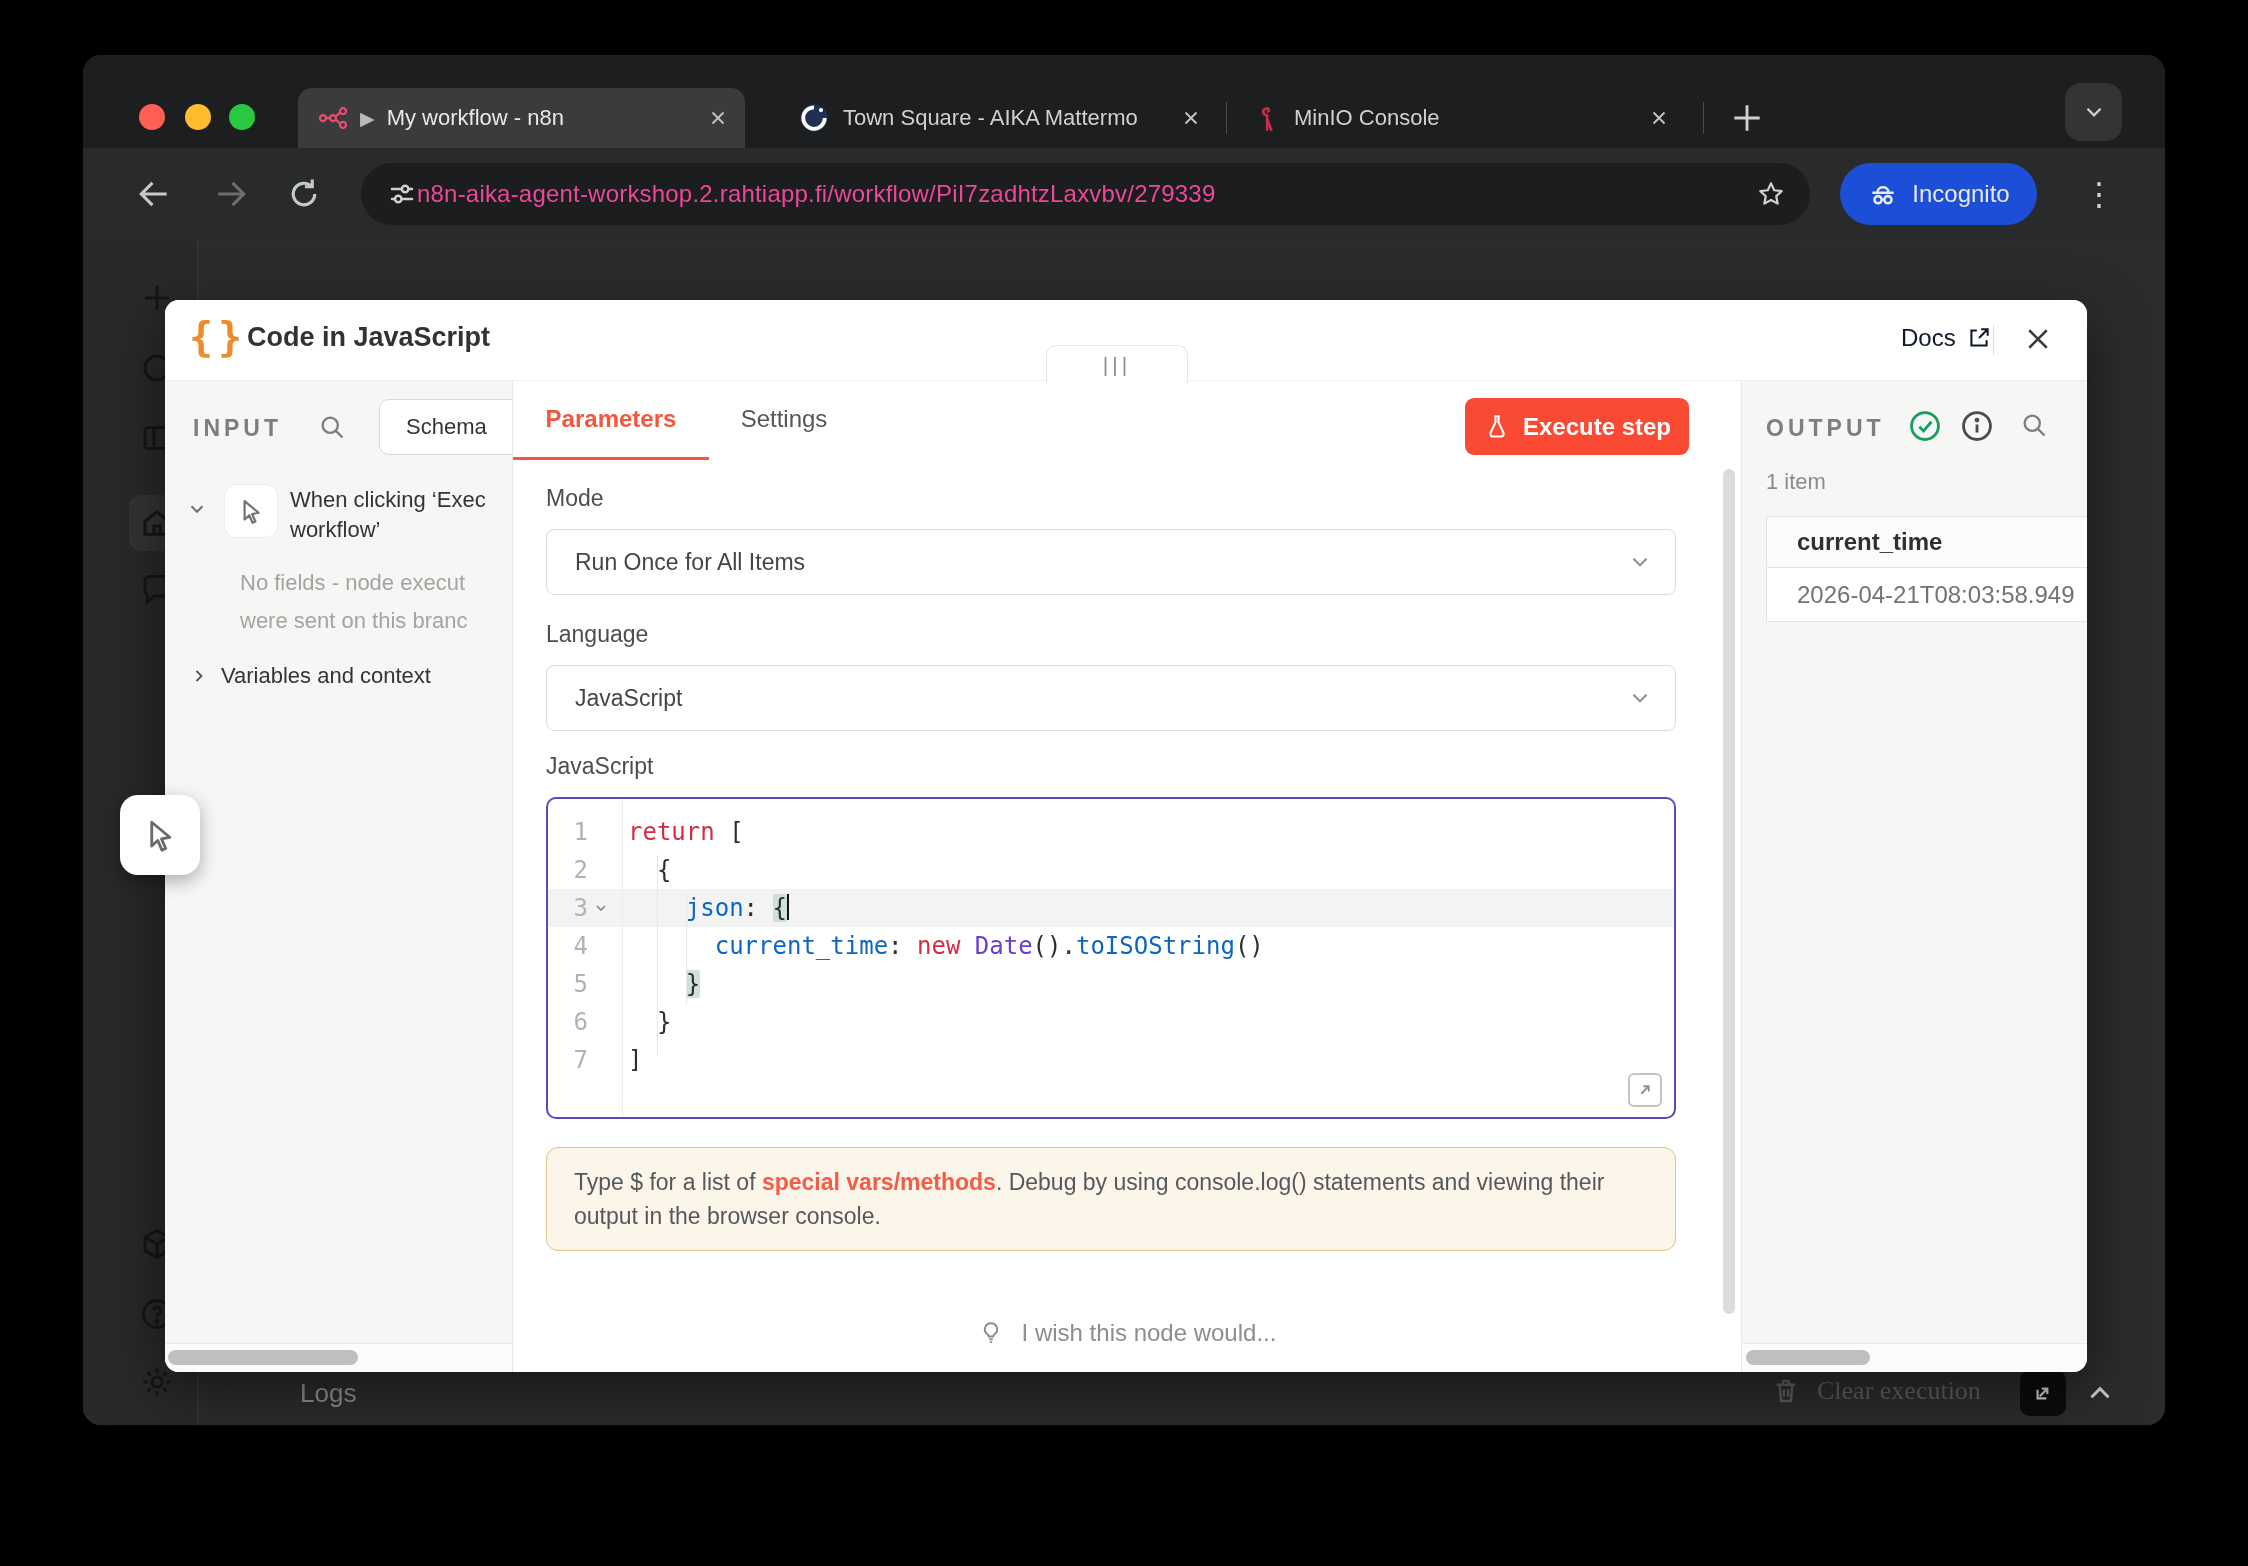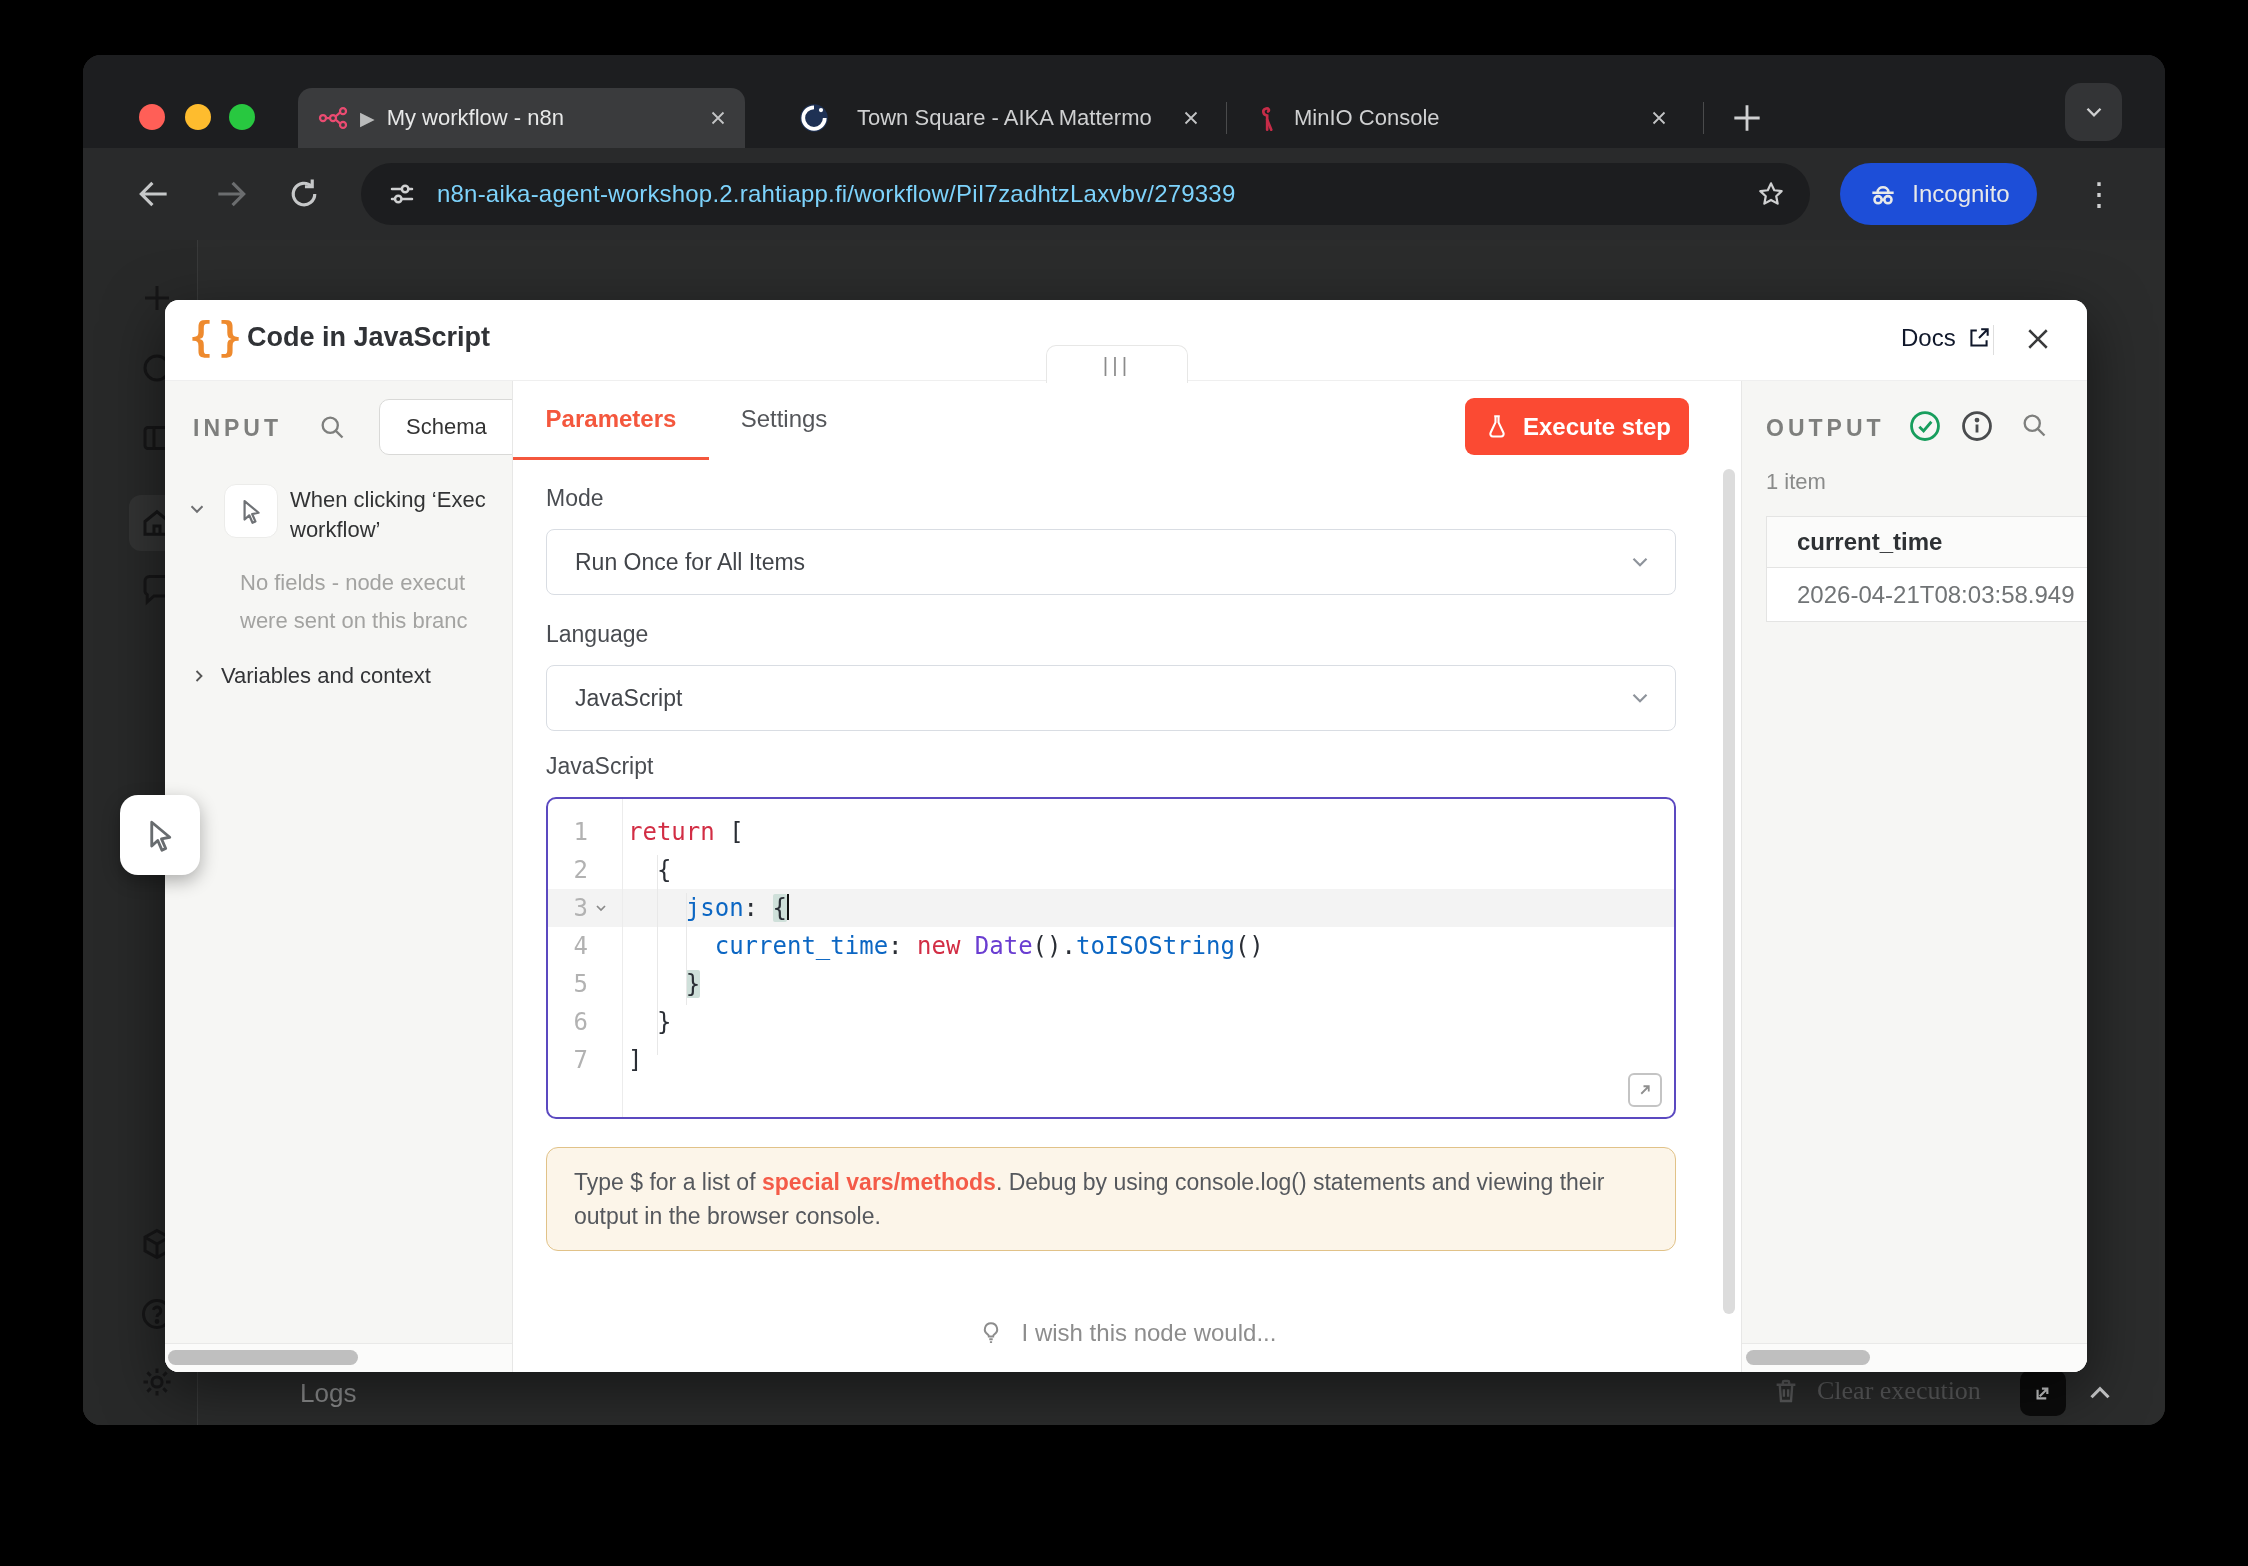--- a/index.html
+++ b/index.html
@@ -21,21 +21,21 @@
   .tsep{position:absolute;top:47px;width:1px;height:32px;background:#4a4b4c;}
   .newtab{position:absolute;left:1645px;top:44px;width:38px;height:38px;color:#cfd0d1;}
   .tabchev{position:absolute;left:1982px;top:28px;width:57px;height:58px;border-radius:16px;
            background:#333436;display:flex;align-items:center;justify-content:center;color:#cfd0d1;}
   
   .toolbar{position:absolute;left:0;top:93px;width:100%;height:92px;background:#292a2b;}
   .navbtn{position:absolute;top:27px;width:38px;height:38px;color:#c6c8c9;}
   .navbtn.dis{color:#6b6d6f;}
   .addr{position:absolute;left:278px;top:15px;width:1449px;height:62px;border-radius:31px;
         background:#1c1d1f;display:flex;align-items:center;}
-  .addr .url{margin-left:20px;font-size:24px;color:#7dd3fc;letter-spacing:.2px;flex:1;
+  .addr .url{font-size:24px;color:#ec4899;letter-spacing:.2px;flex:1;
              overflow:hidden;white-space:nowrap;}
   .incog{position:absolute;left:1757px;top:15px;width:197px;height:62px;border-radius:31px;
          background:#1d4ed8;display:flex;align-items:center;justify-content:center;gap:13px;
          color:#e8e9e9;font-size:24px;}
   .menu3{position:absolute;left:2000px;top:20px;width:30px;height:52px;color:#cfd0d1;
          font-size:32px;line-height:52px;text-align:center;}
   
   .content{position:absolute;left:0;top:185px;width:100%;height:1185px;background:#2b2c2c;}
   .sidebar{position:absolute;left:0;top:0;bottom:0;width:114px;background:#282929;
            border-right:1px solid #393a3a;}
@@ -152,21 +152,21 @@
     </div>
 
     <div class="tab" style="left:700px;width:435px">
       <span style="margin-left:16px;flex:none">
         <svg width="30" height="30" viewBox="0 0 24 24">
           <circle cx="12" cy="12" r="11" fill="#1e3154"></circle>
           <path d="M12 3.4 A8.6 8.6 0 1 0 20.6 12" stroke="#fff" stroke-width="3" fill="none"></path>
           <circle cx="17.6" cy="5.6" r="1.7" fill="#fff"></circle>
         </svg>
       </span>
-      <span class="ttl" style="margin-left:28px">Town Square - AIKA Mattermo</span>
+      <span class="ttl" style="margin-left:14px">Town Square - AIKA Mattermo</span>
       <span class="tclose">
         <svg viewBox="0 0 24 24" fill="none" stroke="currentColor" stroke-width="2">
             <path d="M6 6 L18 18 M18 6 L6 18"></path>
           </svg>
       </span>
     </div>
 
     <div class="tsep" style="left:1143px"></div>
 
     <div class="tab" style="left:1153px;width:450px">

